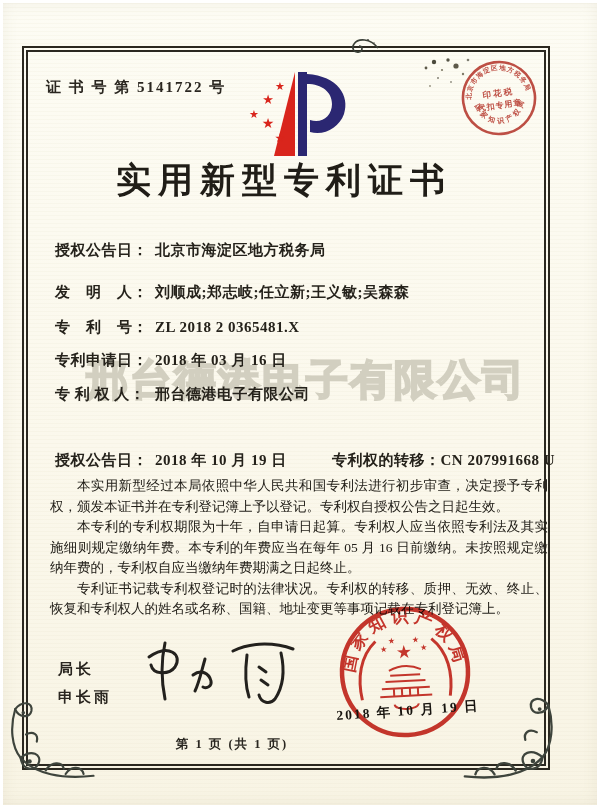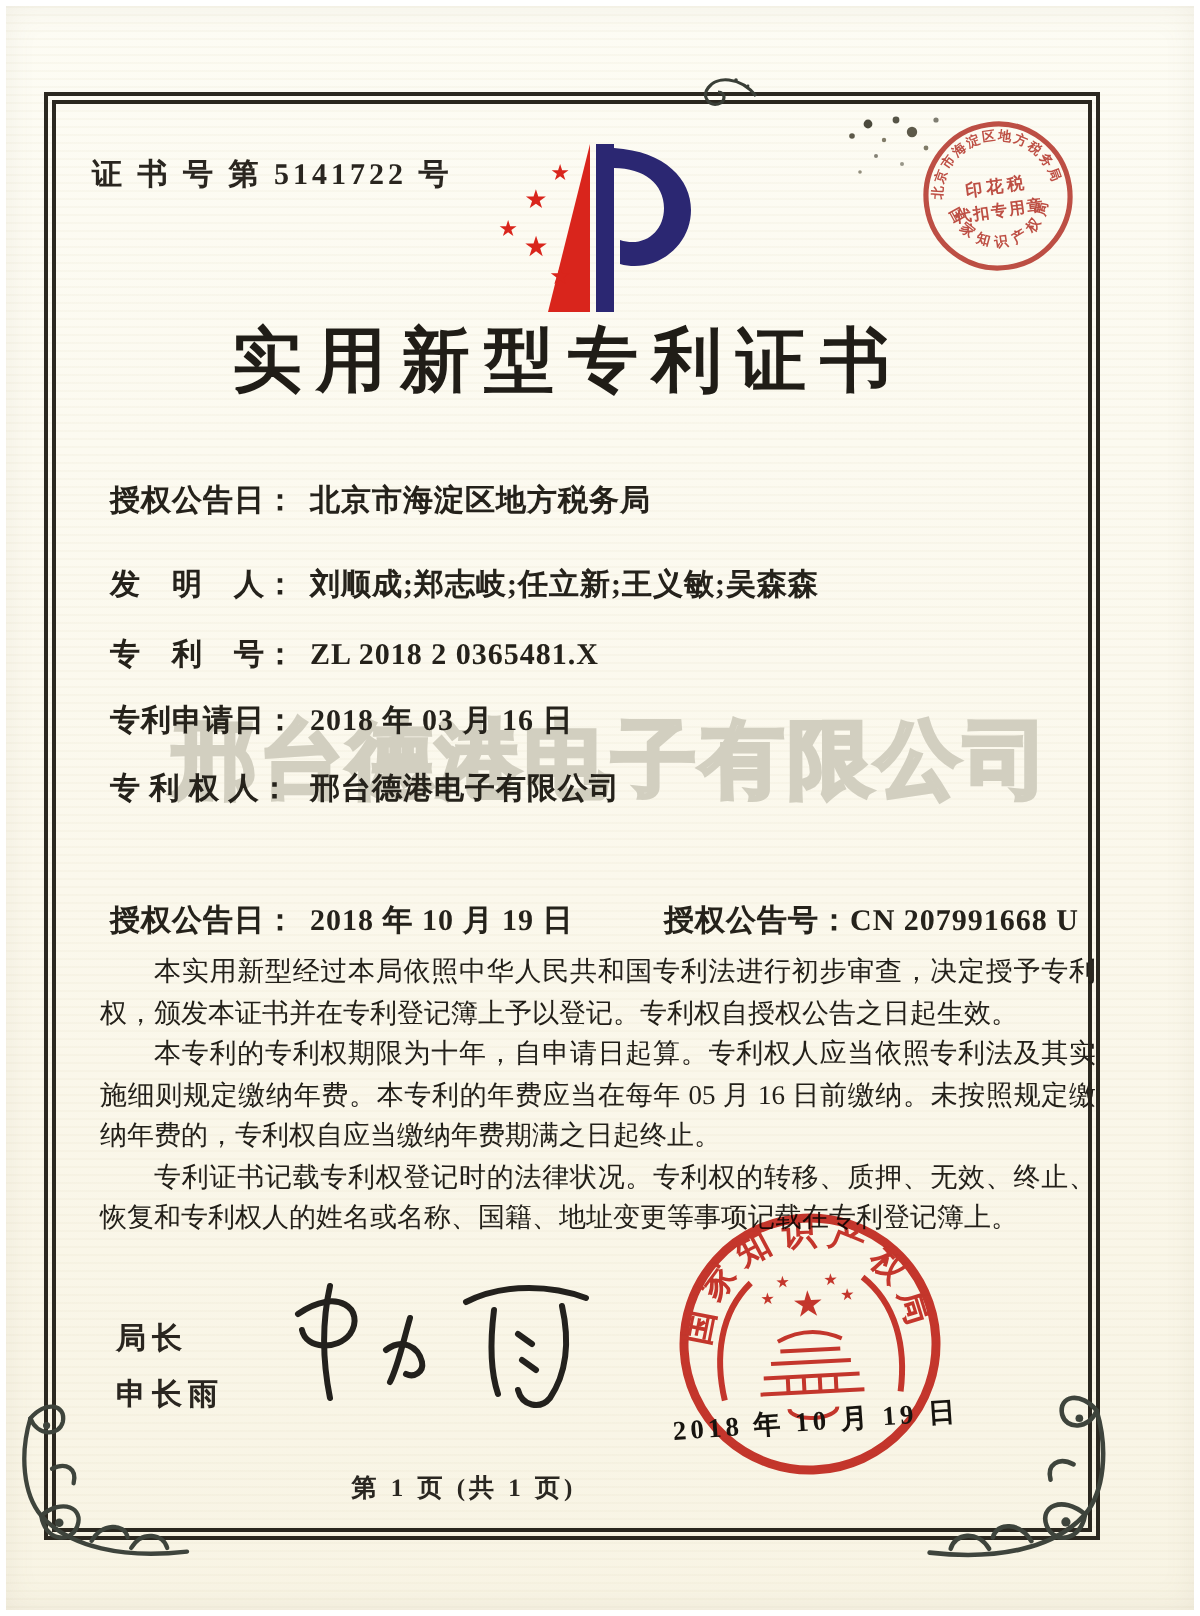--- a/index.html
+++ b/index.html
@@ -136,21 +136,21 @@
   <div class="frow" style="top:351px">
     <span class="flabel">专利申请日：</span><span>2018 年 03 月 16 日</span>
   </div>
   <div class="frow" style="top:385px">
     <span class="flabel">专 利 权 人：</span><span>邢台德港电子有限公司</span>
   </div>
   <div class="frow" style="top:451px">
     <span class="flabel">授权公告日：</span><span>2018 年 10 月 19 日</span>
   </div>
   <div class="grant2" style="top:451px">
-    <span>授权公告号：</span><span>CN 207991668 U</span>
+    <span>专利权的转移：</span><span>CN 207991668 U</span>
   </div>
 
   <div class="body-text">
     <p>本实用新型经过本局依照中华人民共和国专利法进行初步审查，决定授予专利权，颁发本证书并在专利登记簿上予以登记。专利权自授权公告之日起生效。</p>
     <p>本专利的专利权期限为十年，自申请日起算。专利权人应当依照专利法及其实施细则规定缴纳年费。本专利的年费应当在每年 05 月 16 日前缴纳。未按照规定缴纳年费的，专利权自应当缴纳年费期满之日起终止。</p>
     <p>专利证书记载专利权登记时的法律状况。专利权的转移、质押、无效、终止、恢复和专利权人的姓名或名称、国籍、地址变更等事项记载在专利登记簿上。</p>
   </div>
 
   <div class="signer" style="top:660px">局长</div>
   <div class="signer" style="top:688px">申长雨</div>

